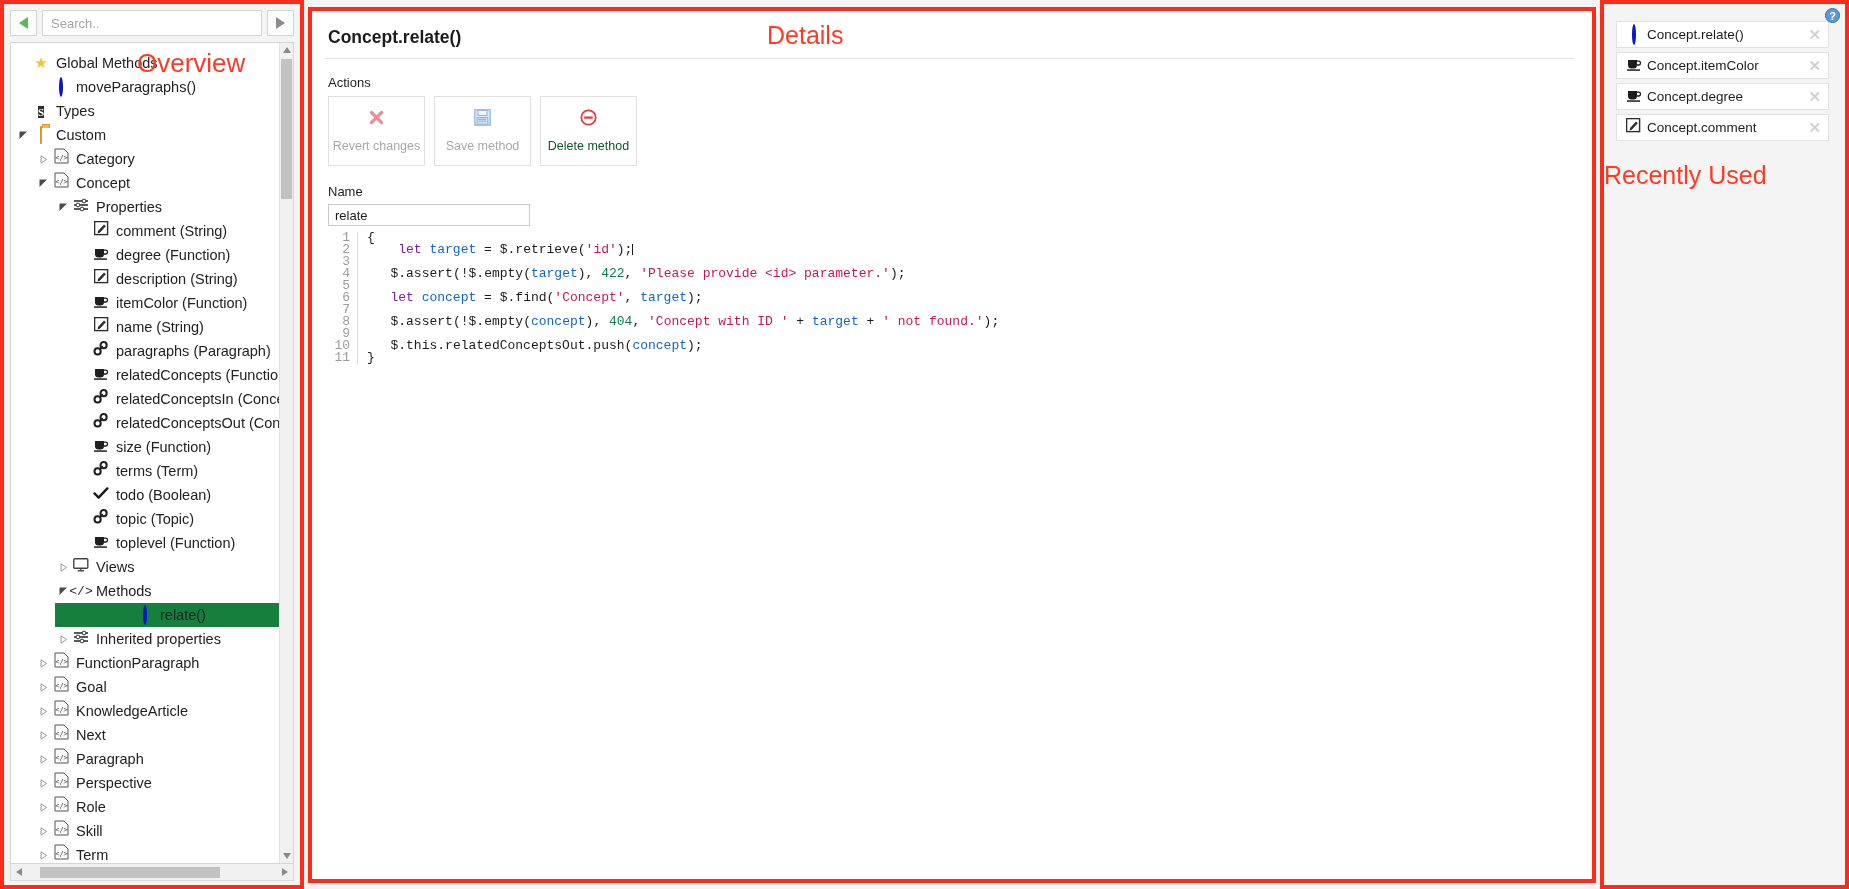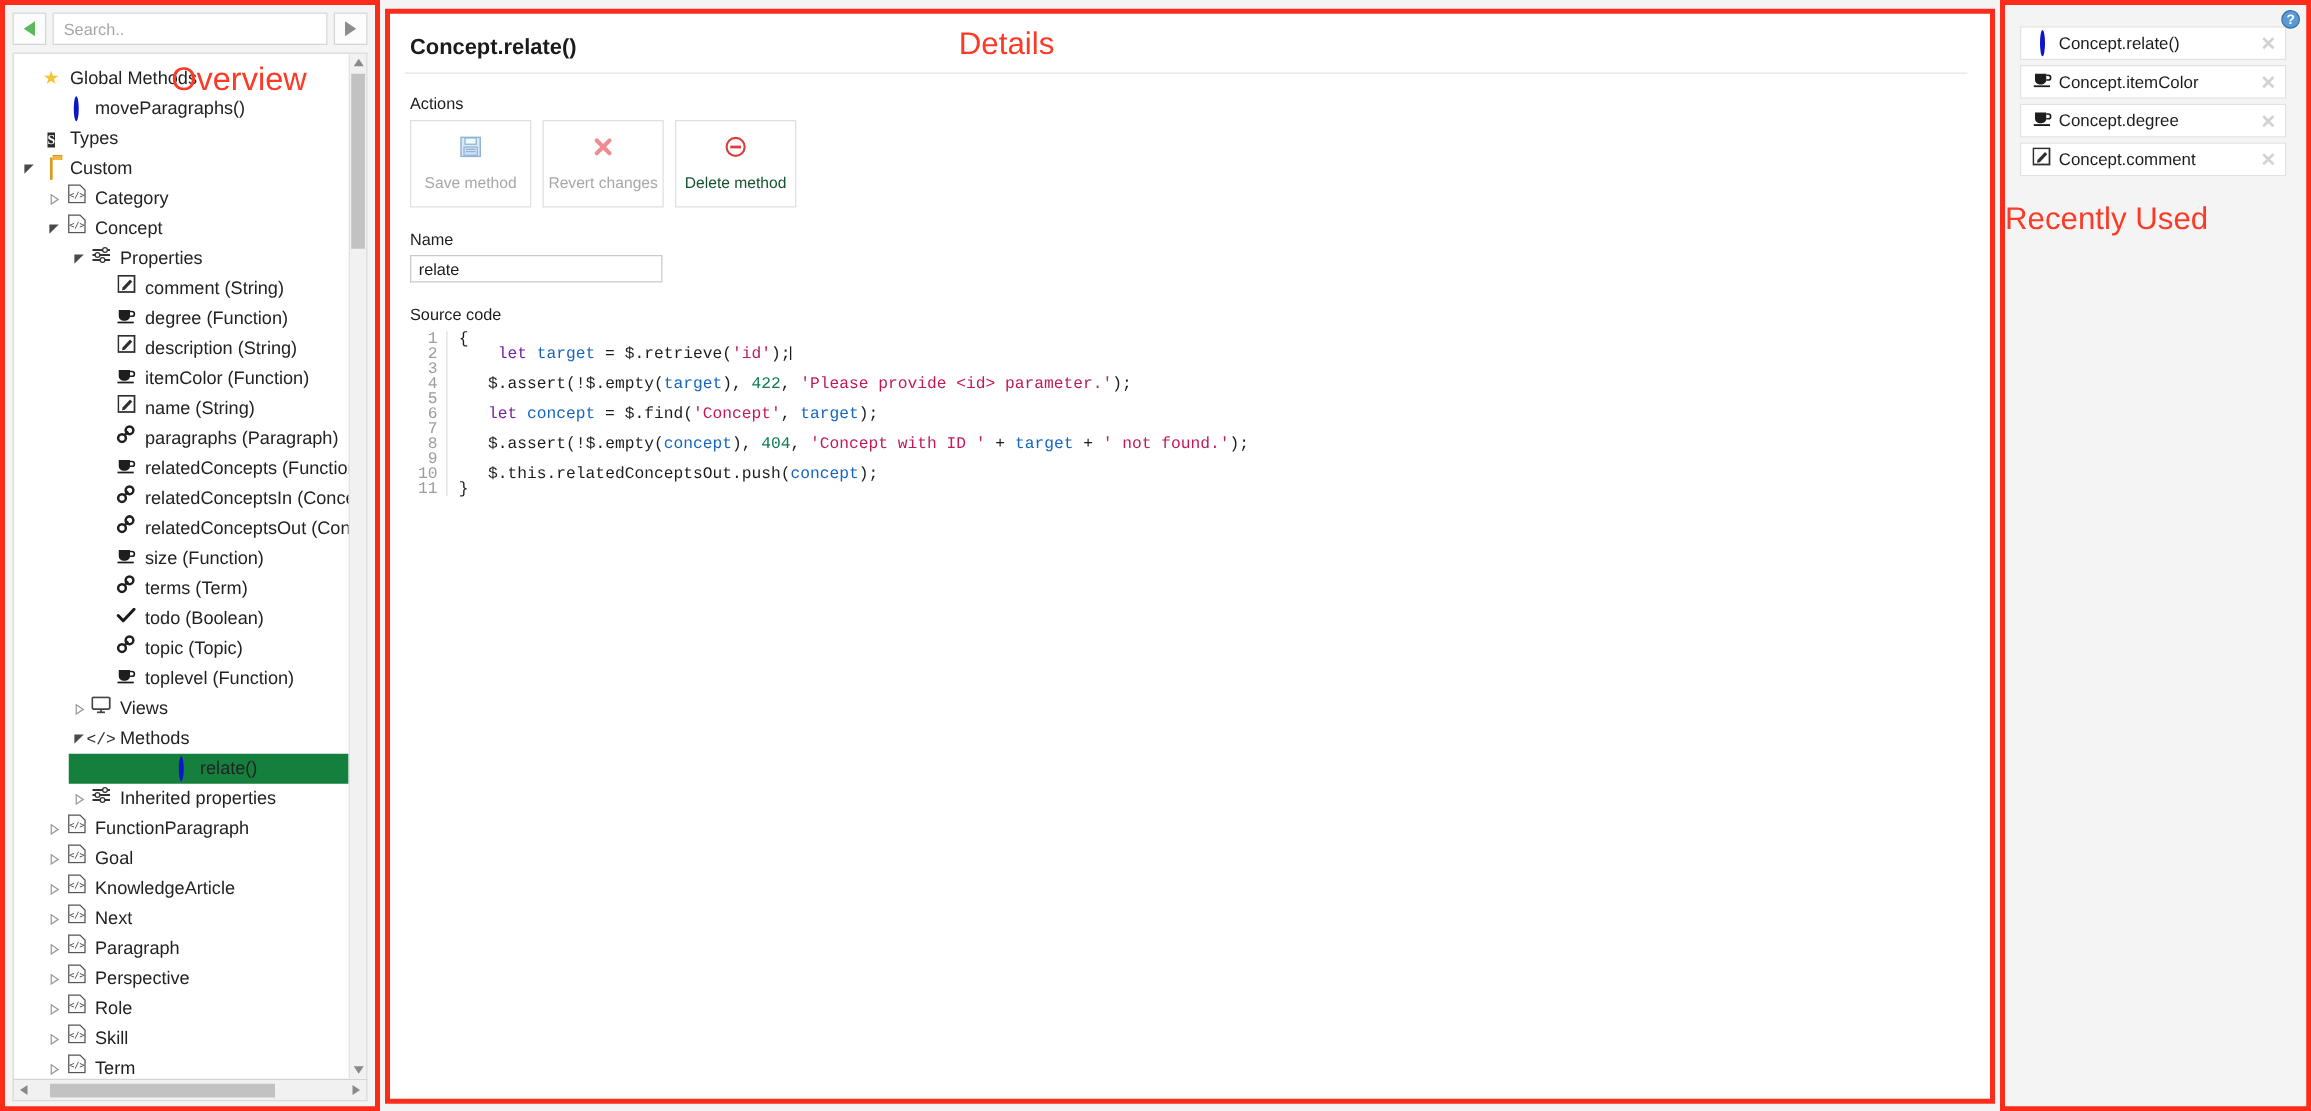--- a/index.html
+++ b/index.html
@@ -880,47 +880,46 @@
   <div class="details-panel">
     <div class="details-inner">
 
       <div class="details-title">Concept.relate()</div>
 
       <div class="section-label">Actions</div>
 
       <div class="actions-row" id="actions-row">
           <div class="action-btn disabled">
             <span class="a-ico"><span><svg width="17" height="17" viewBox="0 0 17 17">
+                  <path d="M3.4 3.4 L13.6 13.6 M13.6 3.4 L3.4 13.6" stroke="#f18b93" stroke-width="3.3" stroke-linecap="round"></path>
+                </svg></span></span>
+            <span class="a-lbl">Revert changes</span>
+          </div>
+          <div class="action-btn disabled">
+            <span class="a-ico"><span><svg width="17" height="17" viewBox="0 0 17 17">
                   <rect x="0.8" y="0.8" width="15.4" height="15.4" fill="#dbe9f7" stroke="#8fb4d6" stroke-width="1.2"></rect>
                   <rect x="4" y="1.4" width="9" height="5" fill="#f3f8fd" stroke="#8fb4d6" stroke-width="1"></rect>
                   <rect x="3.2" y="8.6" width="10.6" height="6.6" fill="#cfe3f5" stroke="#8fb4d6" stroke-width="1"></rect>
                   <line x1="4.6" y1="10.4" x2="12.4" y2="10.4" stroke="#8fb4d6"></line>
                   <line x1="4.6" y1="12.2" x2="12.4" y2="12.2" stroke="#8fb4d6"></line>
                 </svg></span></span>
             <span class="a-lbl">Save method</span>
-          </div>
-          <div class="action-btn disabled">
-            <span class="a-ico"><span><svg width="17" height="17" viewBox="0 0 17 17">
-                  <path d="M3.4 3.4 L13.6 13.6 M13.6 3.4 L3.4 13.6" stroke="#f18b93" stroke-width="3.3" stroke-linecap="round"></path>
-                </svg></span></span>
-            <span class="a-lbl">Revert changes</span>
           </div>
           <div class="action-btn">
             <span class="a-ico"><span><svg width="17" height="17" viewBox="0 0 17 17">
                   <circle cx="8.5" cy="8.5" r="7.2" fill="#fff" stroke="#e03b3b" stroke-width="1.7"></circle>
                   <rect x="4.2" y="7.5" width="8.6" height="2.2" fill="#e03b3b"></rect>
                 </svg></span></span>
             <span class="a-lbl">Delete method</span>
           </div>
         </div>
 
       <div class="field-label">Name</div>
       <input class="name-input" type="text" value="relate" style="">
 
-      <div class="field-label">Source code</div>
 
       <div class="code-area">
         <div class="gutter" id="code-gutter">
             <div>1</div>
             <div>2</div>
             <div>3</div>
             <div>4</div>
             <div>5</div>
             <div>6</div>
             <div>7</div>

